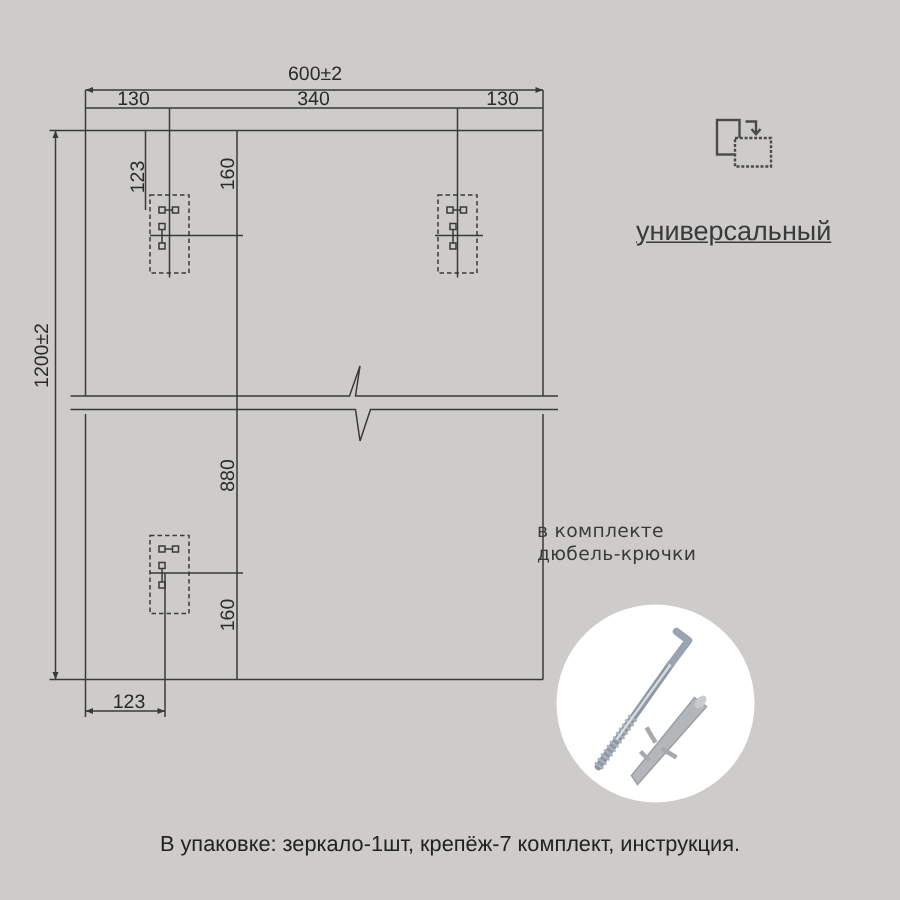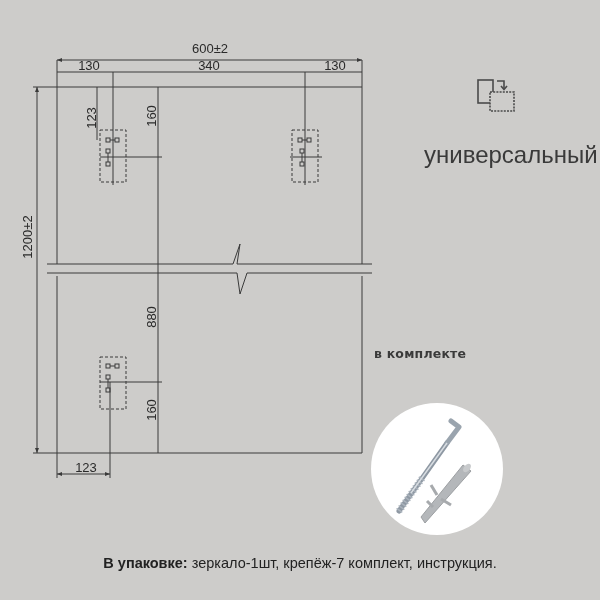--- a/index.html
+++ b/index.html
@@ -8,40 +8,40 @@
       background: #cdccca;
       position: relative;
       overflow: hidden;
       font-family: "Liberation Sans", sans-serif;
       color: #333;
     }
     #drawing { position: absolute; left: 0; top: 0; }
     .dim-text { font-family: "Liberation Sans", sans-serif; font-size: 13px; fill: #2a2a2a; }
     .side-title {
       position: absolute; left: 424px; top: 143px;
-      font-size: 24px; line-height: 23px; color: #3a3a3a;
+      font-size: 18px; line-height: 23px; color: #3a3a3a;
       width: 170px;
+      text-decoration: underline;
     }
     .kit-note {
-      position: absolute; left: 374px; top: 346px;
+      position: absolute; left: 358px; top: 346px;
       font-size: 12.5px; line-height: 15px; color: #3a3a3a;
       font-family: "DejaVu Sans", sans-serif;
       letter-spacing: 0.2px;
-      font-weight: bold;
     }
     .kit-photo {
       position: absolute; left: 371px; top: 403px;
       width: 132px; height: 132px; border-radius: 50%;
       background: #ffffff;
     }
     .footer {
       position: absolute; left: 0; top: 555px; width: 600px;
       text-align: center; font-size: 14.5px; color: #222;
     }
-    .footer b { font-weight: bold; margin-top: 48px; }
+    .footer b { font-weight: normal; margin-top: 48px; }
     .mount-icon { position: absolute; left: 476px; top: 78px; }
   </style>
 </head>
 <body>
 
 <svg id="drawing" width="600" height="600" viewBox="0 0 600 600">
   <g stroke="#3a3a3a" stroke-width="1" fill="none">
 
     <line x1="57" y1="87" x2="362" y2="87"></line>
     <line x1="57" y1="87" x2="57" y2="264"></line>
@@ -136,20 +136,21 @@
     <polyline points="25,8 28,11.5 31,8"></polyline>
   </g>
 </svg>
 
 <div class="side-title">
   <div>универсальный</div>
 </div>
 
 <div class="kit-note">
   <div>в комплекте</div>
+  <div>дюбель-крючки</div>
 </div>
 
 <div class="kit-photo">
   <svg width="132" height="132" viewBox="0 0 132 132">
 
     <g>
       <line x1="28" y1="108" x2="76" y2="40" stroke="#8e98a3" stroke-width="5" stroke-linecap="round"></line>
       <line x1="28" y1="108" x2="52" y2="74" stroke="#aab3bc" stroke-width="7" stroke-dasharray="1.5,2"></line>
       <polyline points="76,40 88,24 80,18" fill="none" stroke="#9aa4ae" stroke-width="5" stroke-linecap="round" stroke-linejoin="round"></polyline>
       <line x1="40" y1="90" x2="76" y2="40" stroke="#d8dde2" stroke-width="1.5"></line>

